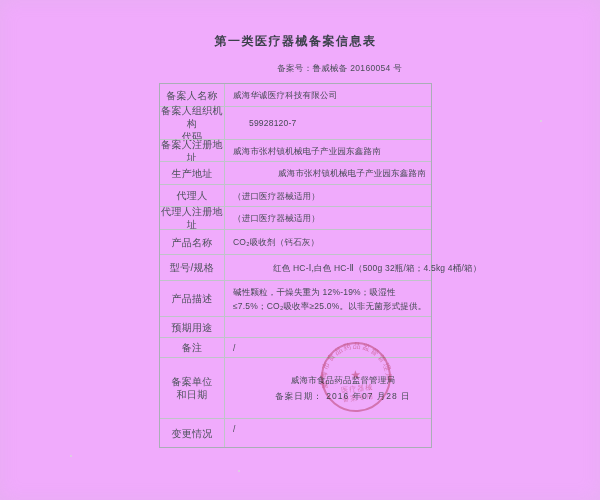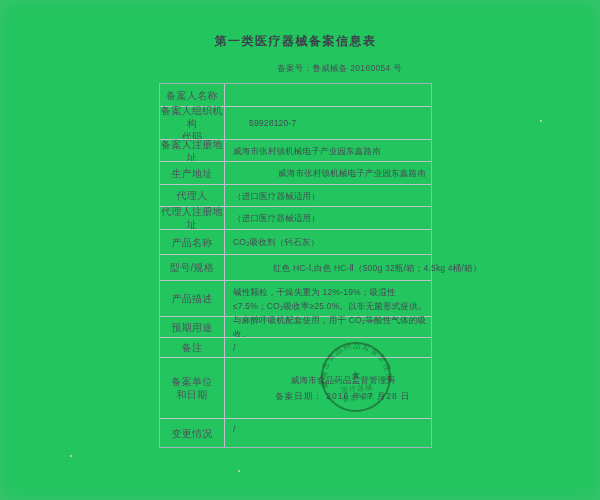--- a/index.html
+++ b/index.html
@@ -3,21 +3,21 @@
 <meta charset="utf-8">
 <style>
   html,body{margin:0;padding:0;}
   body{
     width:600px;height:500px;
     background:#ffffff;
     font-family:"Liberation Sans","DejaVu Sans",sans-serif;
     position:relative;overflow:hidden;
   }
   .page{
-    position:absolute;inset:0;background:#22c55e;
+    position:absolute;inset:0;background:#f0abfc;
     box-shadow:inset 0 0 18px rgba(190,190,195,.18);
   }
   .doc{position:absolute;left:159px;top:0;width:273px;}
   .title{
     position:absolute;top:33px;left:0;width:100%;
     text-align:center;font-size:12px;font-weight:bold;
     letter-spacing:1.5px;color:#3c414b;
   }
   .regno{
     position:absolute;top:63px;right:30px;
@@ -63,20 +63,21 @@
 
 <div class="page">
   <div class="doc">
 
     <div class="title">第一类医疗器械备案信息表</div>
     <div class="regno">备案号：鲁威械备 20160054 号</div>
 
     <div class="tbl">
       <div class="row r1">
         <div class="lab">备案人名称</div>
+        <div class="val">威海华诚医疗科技有限公司</div>
       </div>
       <div class="row r2">
         <div class="lab">
           <span>备案人组织机构</span>
           <span>代码</span>
         </div>
         <div class="val">59928120-7</div>
       </div>
       <div class="row r3">
         <div class="lab">备案人注册地址</div>
@@ -101,21 +102,20 @@
       <div class="row r8">
         <div class="lab">型号/规格</div>
         <div class="val">红色 HC-Ⅰ,白色 HC-Ⅱ（500g  32瓶/箱；4.5kg  4桶/箱）</div>
       </div>
       <div class="row r9">
         <div class="lab">产品描述</div>
         <div class="val">碱性颗粒，干燥失重为 12%-19%；吸湿性≤7.5%；CO₂吸收率≥25.0%。以非无菌形式提供。</div>
       </div>
       <div class="row r10">
         <div class="lab">预期用途</div>
-        <div class="val">与麻醉呼吸机配套使用，用于 CO₂等酸性气体的吸收。</div>
       </div>
       <div class="row r11">
         <div class="lab">备注</div>
         <div class="val">/</div>
       </div>
       <div class="row r12">
         <div class="lab">
           <span>备案单位</span>
           <span>和日期</span>
         </div>

